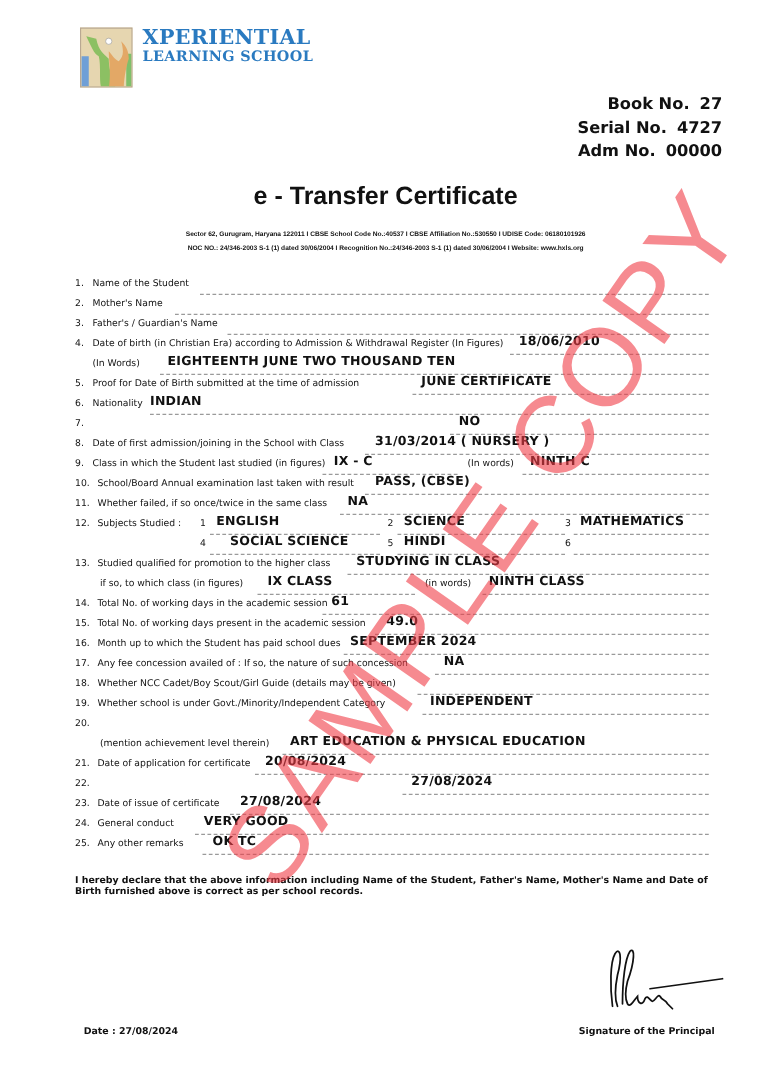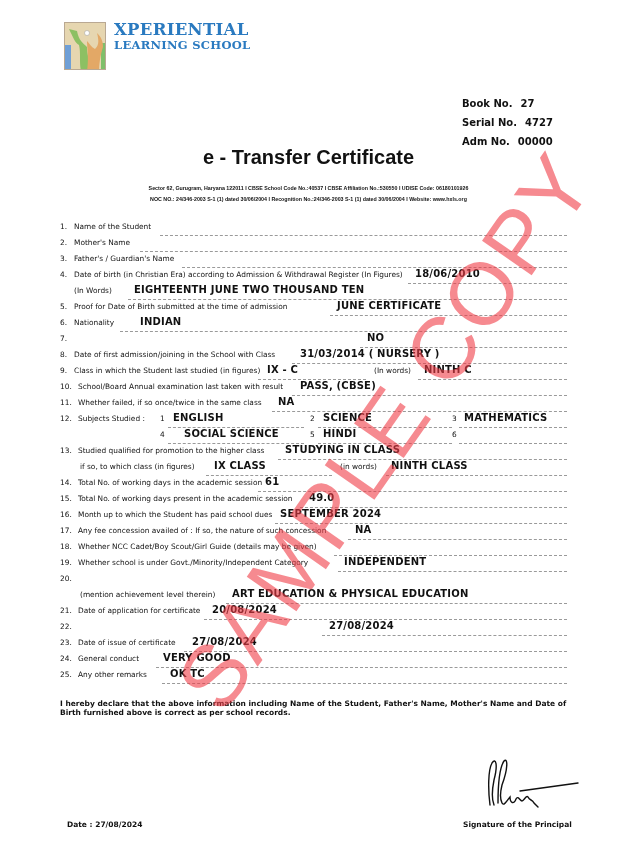--- a/index.html
+++ b/index.html
@@ -10,21 +10,21 @@
   .logo { position: absolute; left: 64px; top: 22px; width: 200px; height: 50px; }
   .logo-mark {
     position: absolute; left: 0; top: 0; width: 42px; height: 48px;
     border: 1px solid #b9a892; box-sizing: border-box; overflow: hidden; background: #e8d9b5;
   }
   .logo-text { position: absolute; left: 50px; top: 0; font-family: "DejaVu Serif", serif; font-weight: bold; color: #2a7ac0; }
   .logo-l1 { font-size: 16.5px; line-height: 16px; letter-spacing: 0.5px; }
   .logo-l2 { font-size: 16.5px; line-height: 16px; letter-spacing: 0.3px; }
   .logo-l3 { font-size: 11.5px; line-height: 14px; letter-spacing: 0.3px; }
 
-  .meta { position: absolute; left: 462px; top: 98px; font-size: 10px; font-weight: bold; }
+  .meta { position: absolute; left: 462px; top: 76px; font-size: 13px; font-weight: bold; text-align: right; }
   .meta div { height: 19px; }
   .meta .v { margin-left: 8px; }
 
   .title { position: absolute; left: 0; width: 617px; top: 146px; text-align: center;
     font-family: "Liberation Sans", sans-serif; font-weight: bold; font-size: 20px; }
   .addr { position: absolute; left: 0; width: 617px; text-align: center;
     font-family: "Liberation Sans", sans-serif; font-weight: bold; font-size: 5.3px; }
   .addr1 { top: 185px; } .addr2 { top: 196px; }
 
   .row { position: absolute; left: 60px; right: 50px; height: 16px; font-size: 7.4px; }
@@ -113,21 +113,21 @@
   <span class="num">5.</span>
   <span class="lbl" style="left:14px">Proof for Date of Birth submitted at the time of admission</span>
   <div class="dl" style="left:270px;right:0"></div>
   <span class="val" style="left:277px">JUNE CERTIFICATE</span>
 </div>
 
 <div class="row" style="top:316px">
   <span class="num">6.</span>
   <span class="lbl" style="left:14px">Nationality</span>
   <div class="dl" style="left:60px;right:0"></div>
-  <span class="val" style="left:80px">INDIAN</span>
+  <span class="val" style="left:60px">INDIAN</span>
 </div>
 
 <div class="row" style="top:332px">
   <span class="num">7.</span>
   <div class="dl" style="left:300px;right:0"></div>
   <span class="val" style="left:307px">NO</span>
 </div>
 
 <div class="row" style="top:348px">
   <span class="num">8.</span>

